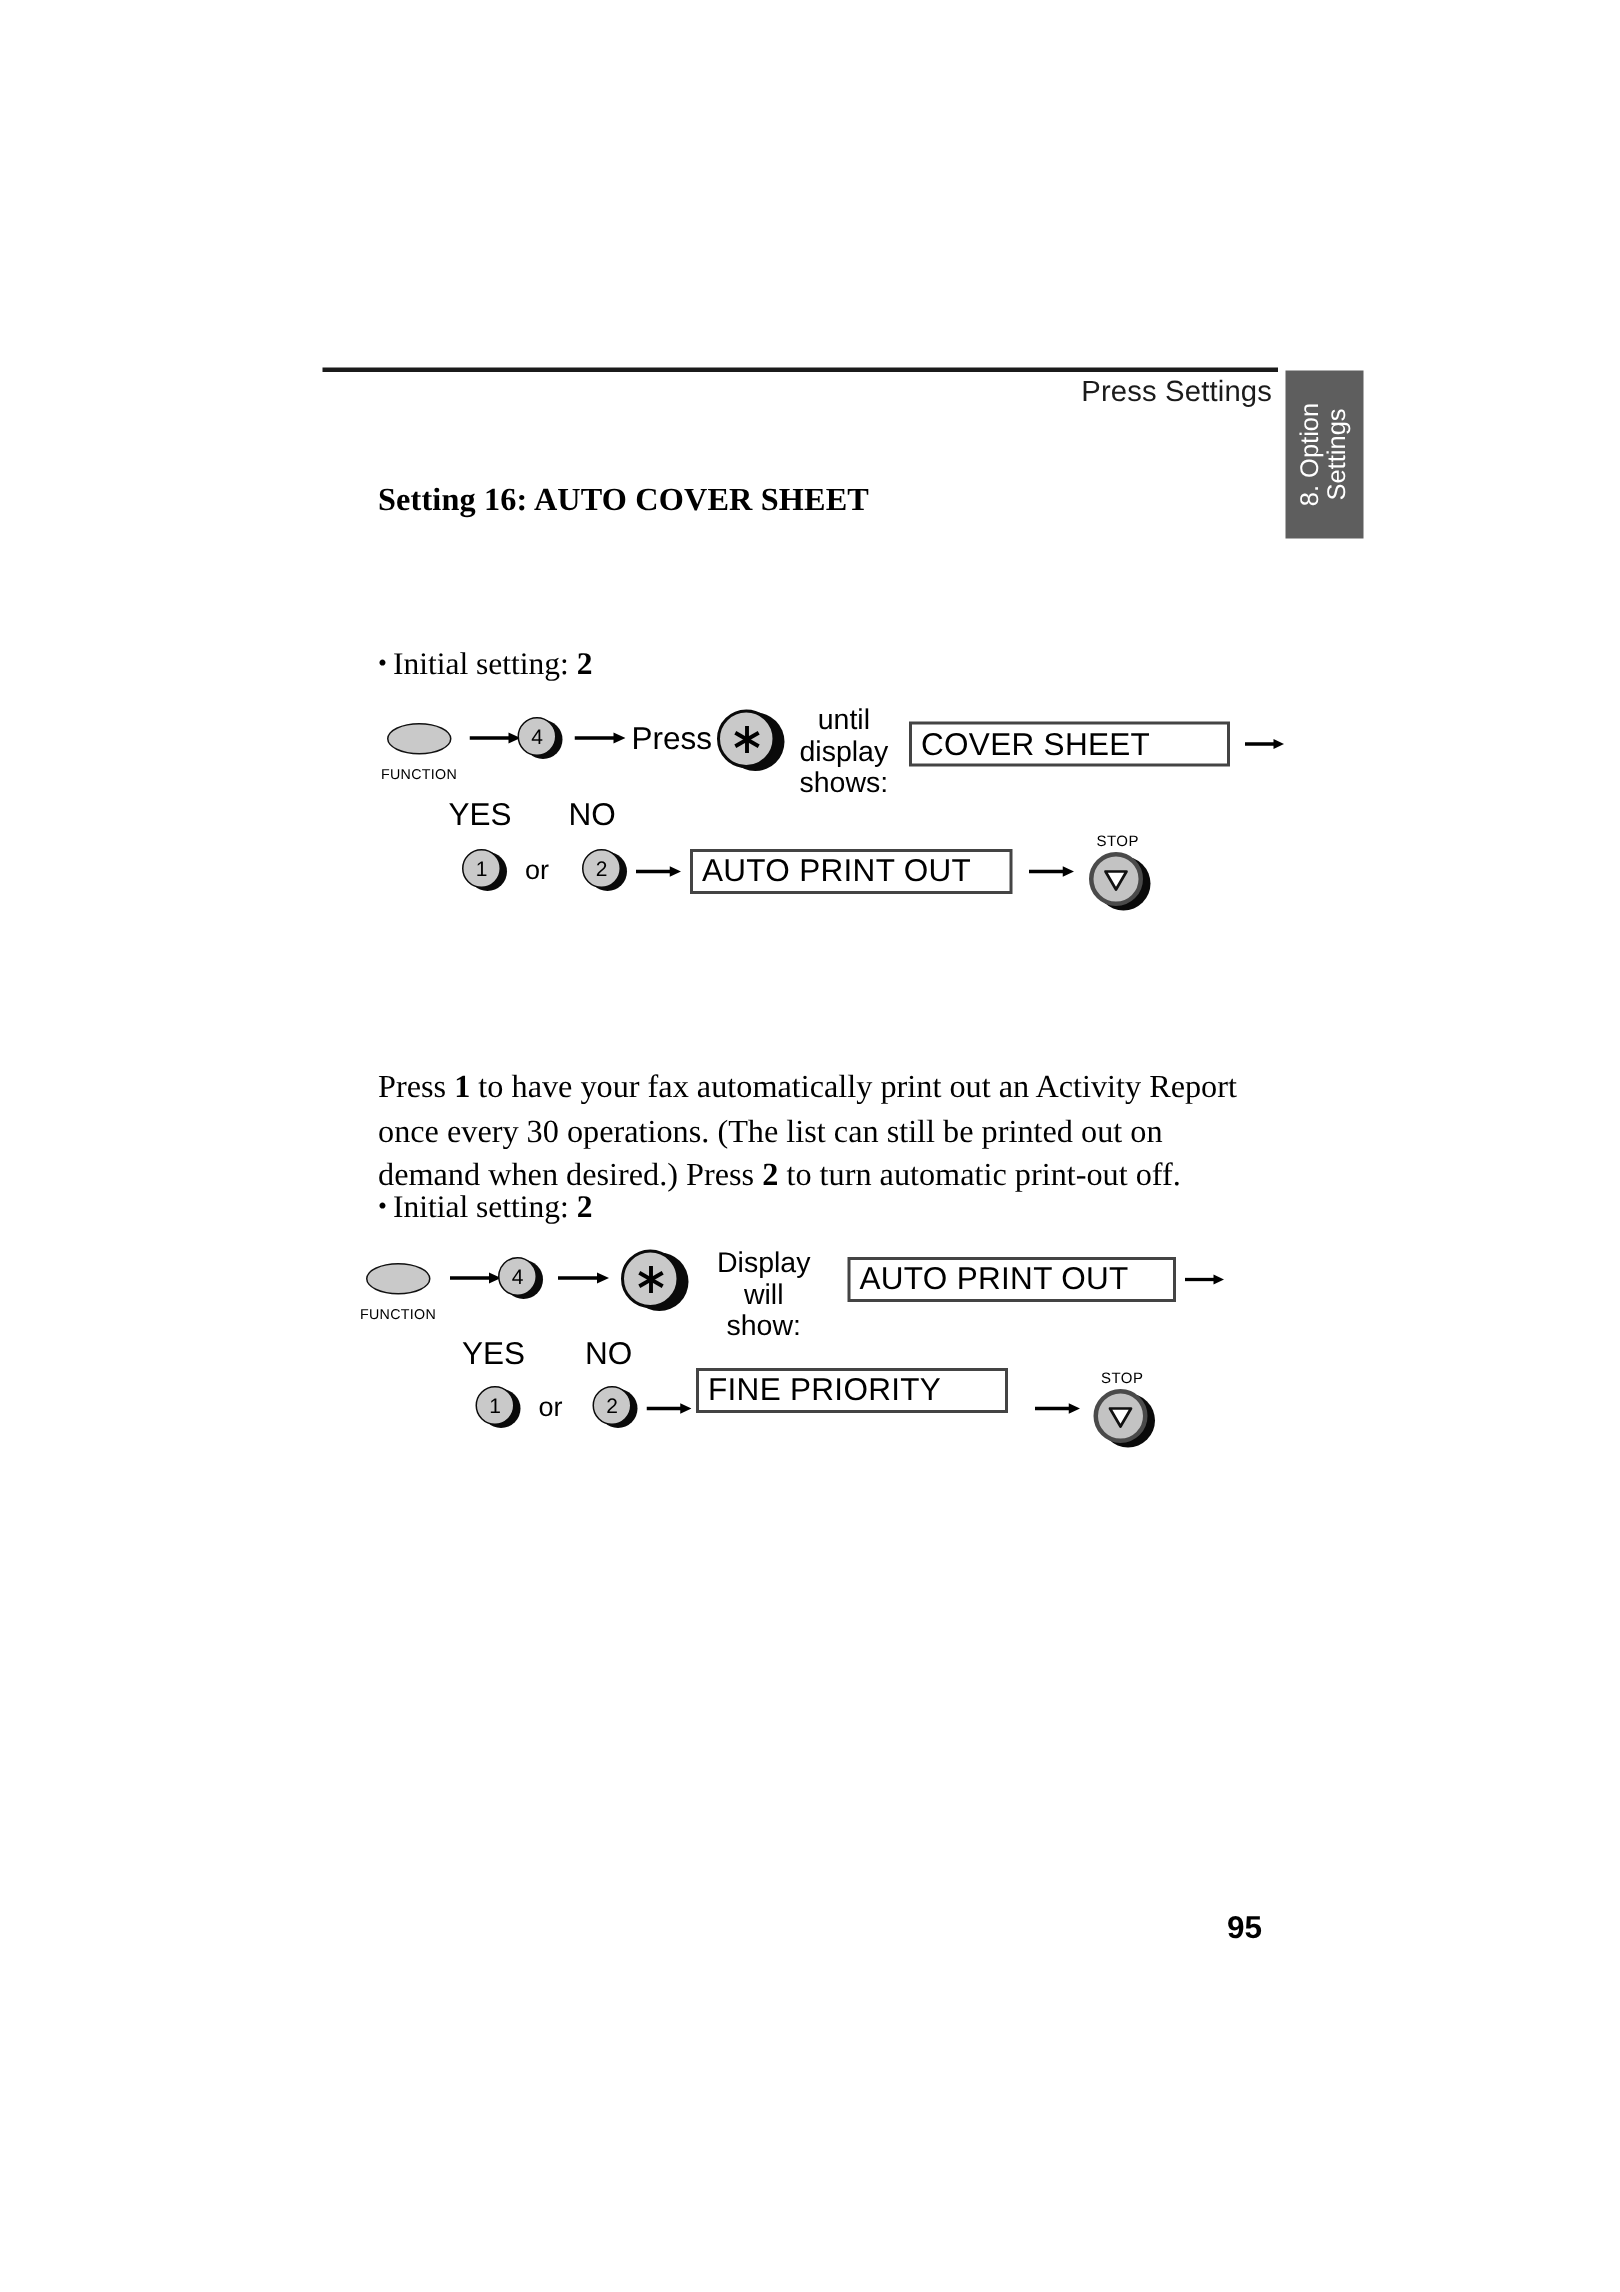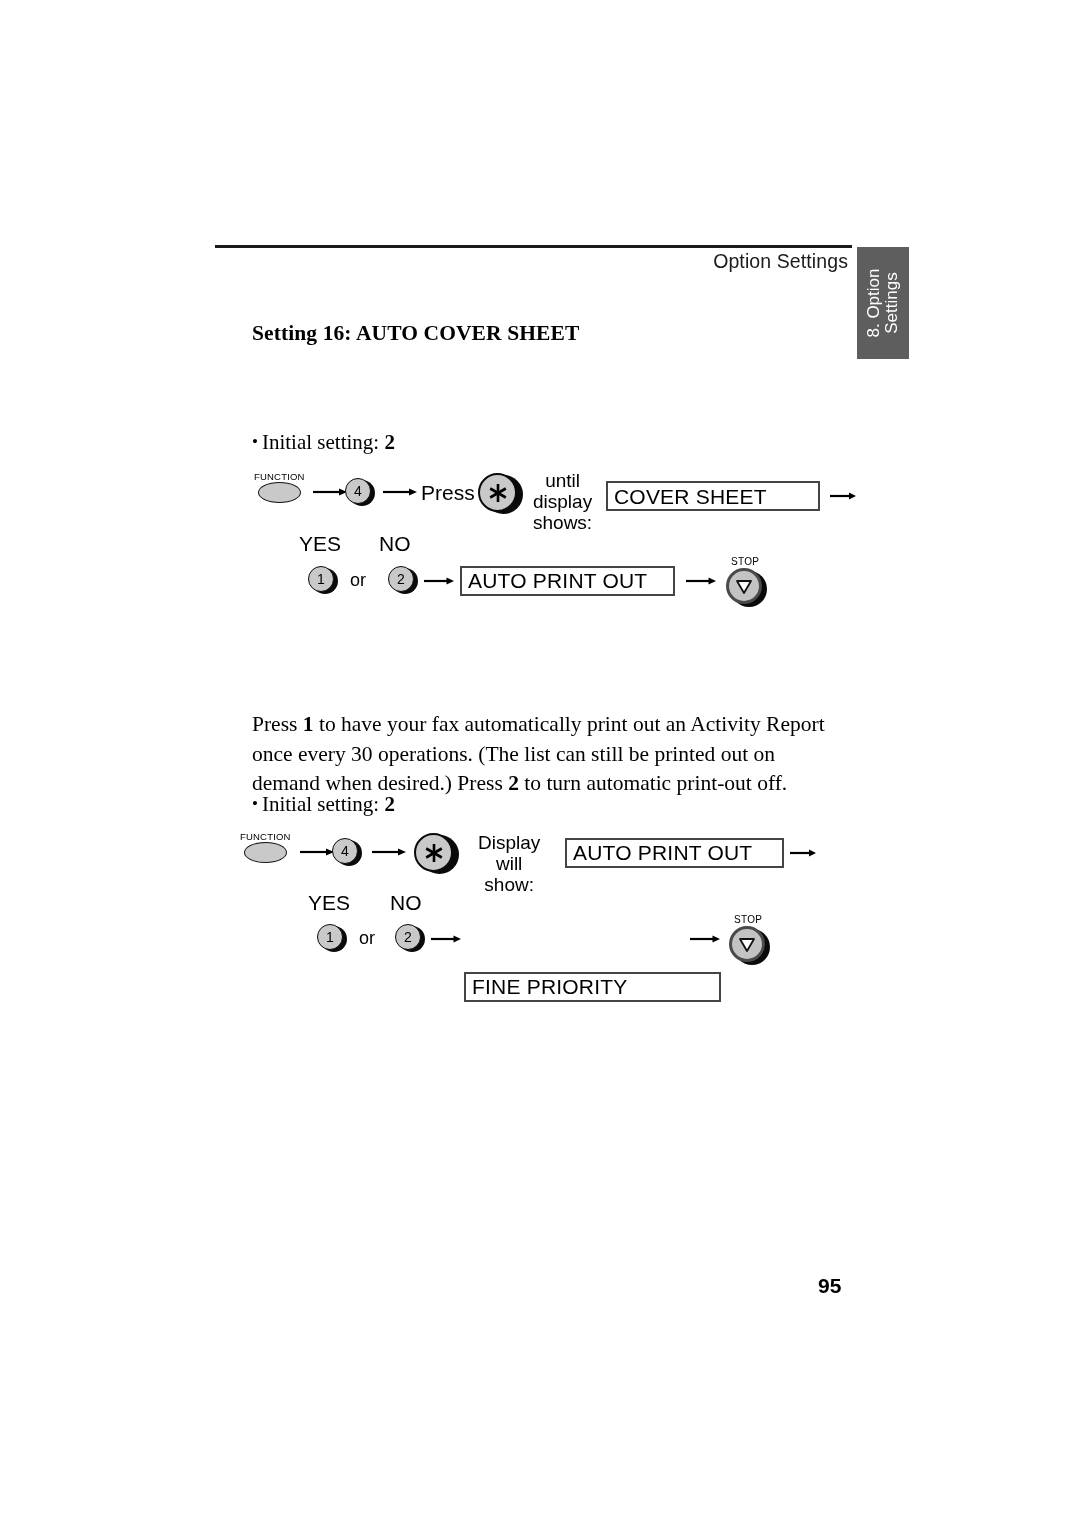--- a/index.html
+++ b/index.html
@@ -117,20 +117,21 @@
     background: #c9c9c9;
     box-sizing: border-box;
   }
   .fn-label {
     position: absolute;
     font-family: "Liberation Sans", "DejaVu Sans", sans-serif;
     font-size: 9.5px;
     letter-spacing: 0.2px;
     white-space: nowrap;
     color: #000;
+    margin-top: 40px;
   }
 
   
   .key {
     position: absolute;
     width: 30px;
     height: 30px;
   }
   .key .shadow {
     position: absolute;
@@ -281,21 +282,21 @@
     font-weight: bold;
     font-size: 21px;
   }
 </style>
 </head>
 <body>
 
 <div class="page">
 
   <div class="header-rule"></div>
-  <div class="header-title">Option Settings</div>
+  <div class="header-title">Press Settings</div>
 
   <div class="side-tab">
     <div class="side-tab-inner">
       <span>8. Option</span>
       <span>Settings</span>
     </div>
   </div>
 
   <div class="sec-heading" style="left:252px; top:321px;">Setting 16: AUTO COVER SHEET</div>
 
@@ -483,21 +484,21 @@
       <div class="face">2</div>
     </div>
 
     <div class="arrow" style="left:431px; top:934px; width:30px;">
       <svg width="30" height="10" viewBox="0 0 30 10">
         <line x1="0" y1="5" x2="24" y2="5" stroke="#000" stroke-width="2.2"></line>
         <polygon points="30,5 22.5,1.5 22.5,8.5" fill="#000"></polygon>
       </svg>
     </div>
 
-    <div class="lcd" style="left:464px; top:972px; width:257px; height:30px;">
+    <div class="lcd" style="left:464px; top:912px; width:208px; height:30px;">
       <span>FINE PRIORITY</span>
     </div>
 
     <div class="arrow" style="left:690px; top:934px; width:30px;">
       <svg width="30" height="10" viewBox="0 0 30 10">
         <line x1="0" y1="5" x2="24" y2="5" stroke="#000" stroke-width="2.2"></line>
         <polygon points="30,5 22.5,1.5 22.5,8.5" fill="#000"></polygon>
       </svg>
     </div>
 

